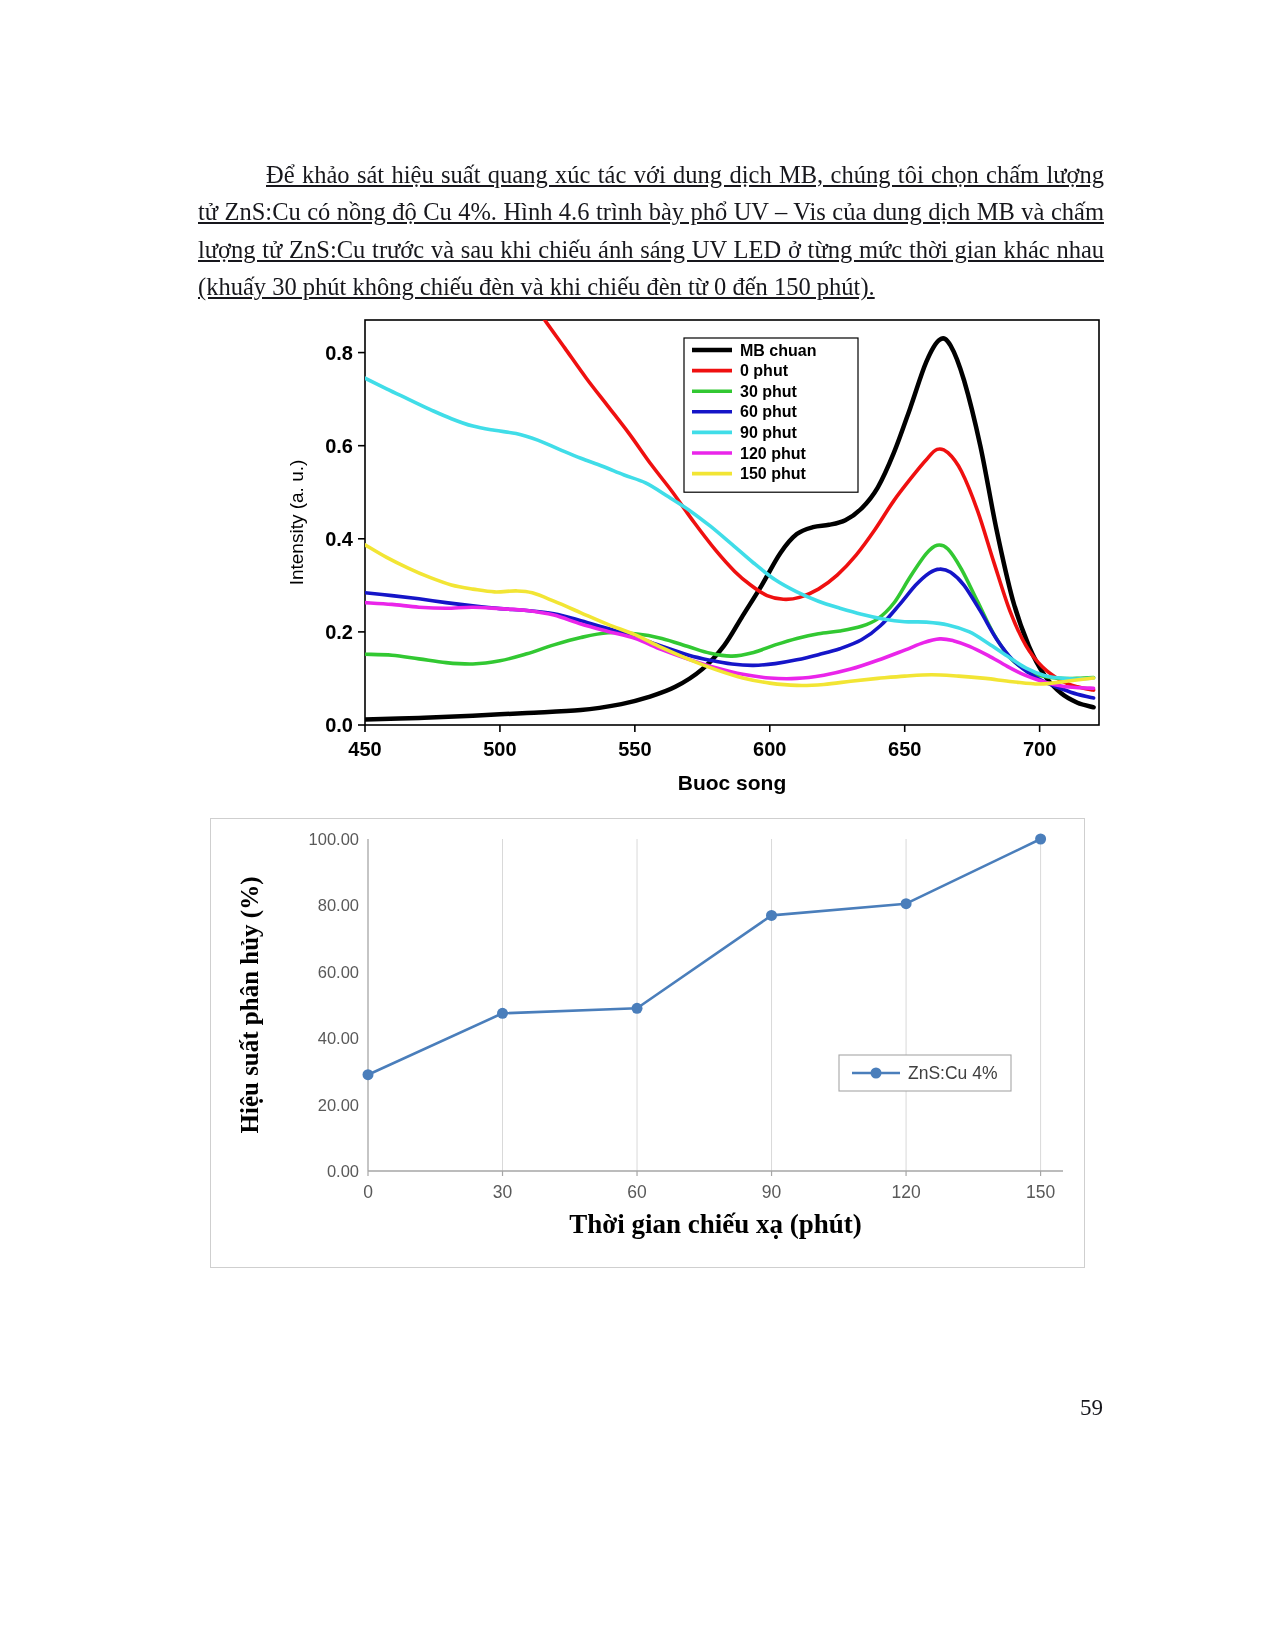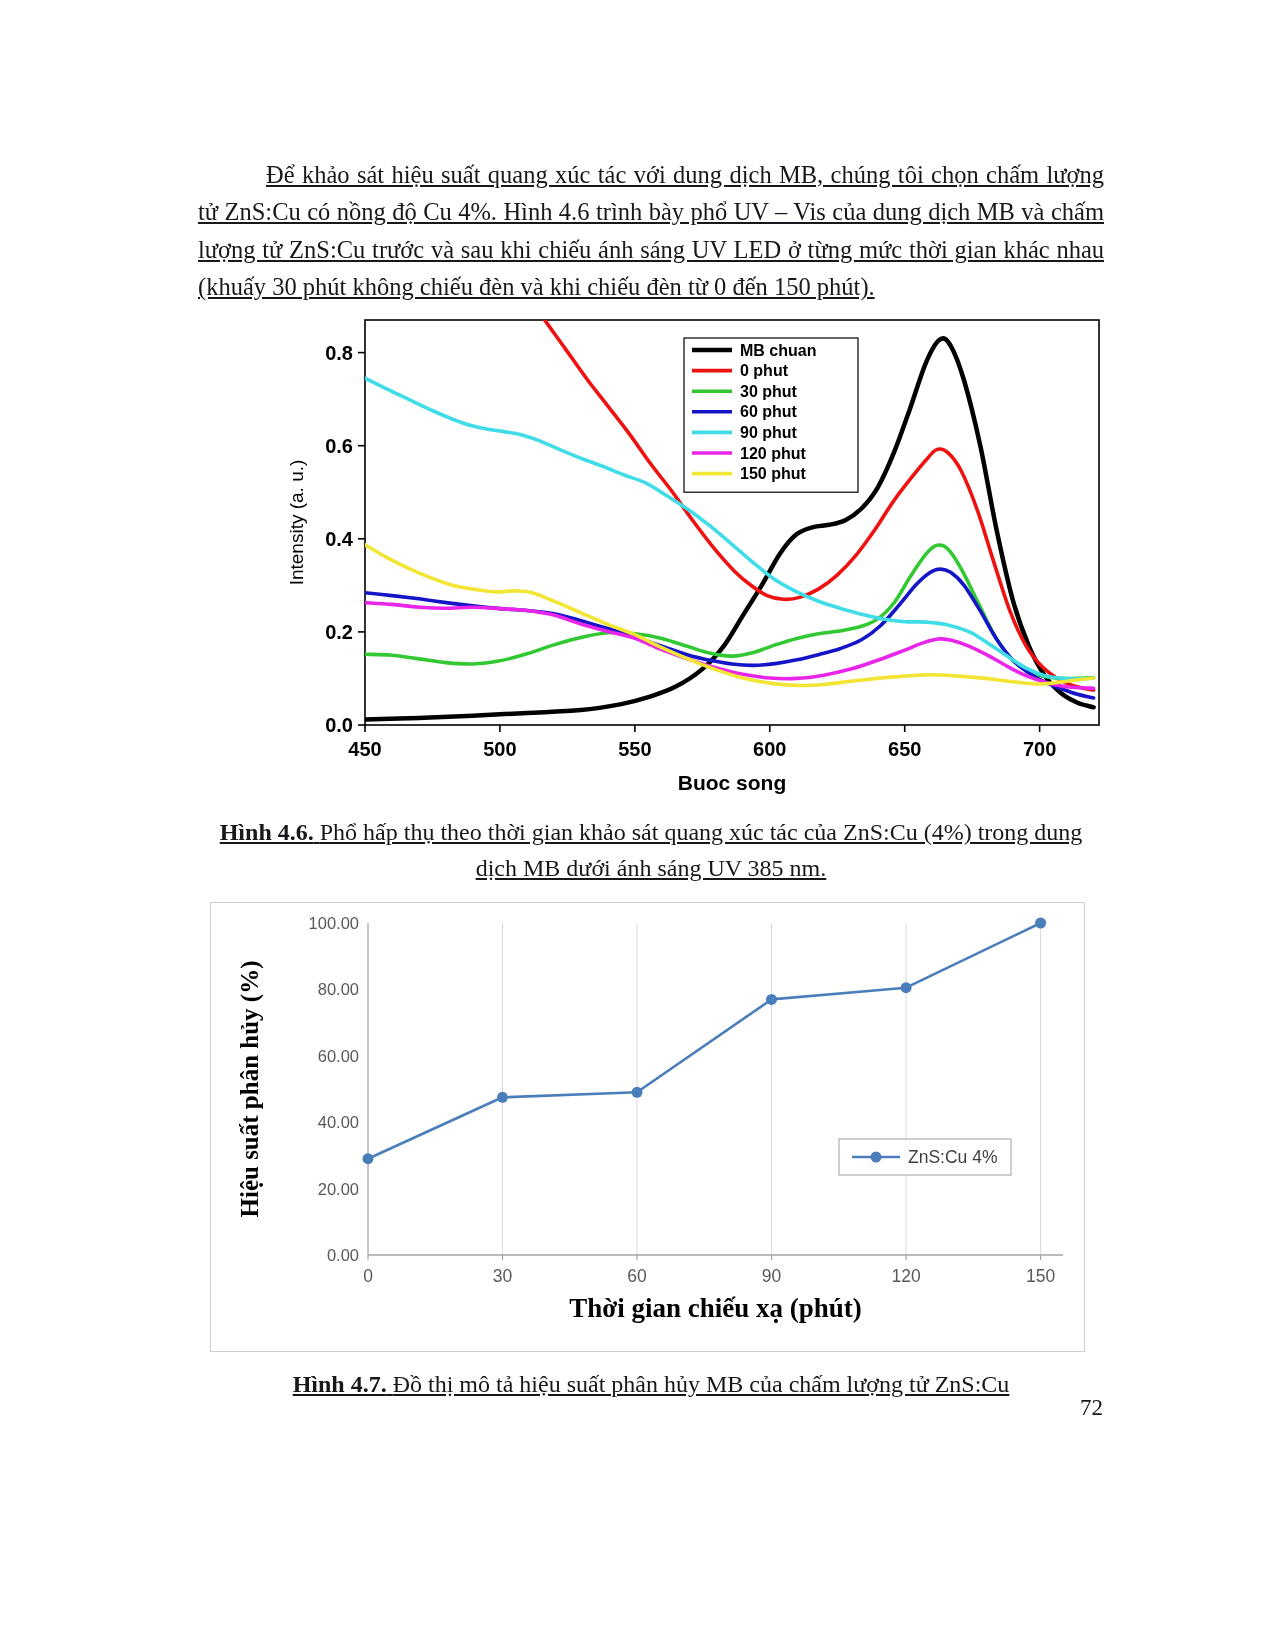--- a/index.html
+++ b/index.html
@@ -81,21 +81,20 @@
           <line x1="409" y1="116.4" x2="449" y2="116.4" stroke="#40dde8" stroke-width="3.6"></line>
           <text x="457" y="121.9" font-size="16" font-weight="700" fill="#000">90 phut</text>
           <line x1="409" y1="137" x2="449" y2="137" stroke="#ea25ea" stroke-width="3.6"></line>
           <text x="457" y="142.5" font-size="16" font-weight="700" fill="#000">120 phut</text>
           <line x1="409" y1="157.60000000000002" x2="449" y2="157.60000000000002" stroke="#f2e534" stroke-width="3.6"></line>
           <text x="457" y="163.10000000000002" font-size="16" font-weight="700" fill="#000">150 phut</text>
         </g>
       </svg>
   </div>
 
-  <p class="caption"><b>Hình 4.6.</b> <span>Phổ hấp thụ theo thời gian khảo sát quang xúc tác của ZnS:Cu (4%) trong dung dịch MB dưới ánh sáng UV 385 nm.</span></p>
 
   <div class="fig47-box">
     <svg id="chart2" width="871" height="448" viewBox="0 0 871 448">
         <g>
           <line x1="290.51612903225805" y1="20" x2="290.51612903225805" y2="352" stroke="#d9d9d9" stroke-width="1"></line>
           <line x1="425.0322580645161" y1="20" x2="425.0322580645161" y2="352" stroke="#d9d9d9" stroke-width="1"></line>
           <line x1="559.5483870967741" y1="20" x2="559.5483870967741" y2="352" stroke="#d9d9d9" stroke-width="1"></line>
           <line x1="694.0645161290322" y1="20" x2="694.0645161290322" y2="352" stroke="#d9d9d9" stroke-width="1"></line>
           <line x1="828.5806451612904" y1="20" x2="828.5806451612904" y2="352" stroke="#d9d9d9" stroke-width="1"></line>
         </g>
@@ -134,17 +133,16 @@
           <rect x="627" y="236" width="172" height="36" fill="#ffffff" stroke="#a6a6a6" stroke-width="1.1"></rect>
           <line x1="640" y1="254" x2="688" y2="254" stroke="#4a7ebb" stroke-width="2.6"></line>
           <circle cx="664" cy="254" r="5.5" fill="#4a7ebb"></circle>
           <text x="696" y="260" font-size="17.5" fill="#404040">ZnS:Cu 4%</text>
         </g>
         <text x="46" y="186" text-anchor="middle" font-size="25" font-weight="700" fill="#000" class="serif" transform="rotate(-90 46 186)">Hiệu suất phân hủy (%)</text>
         <text x="503.5" y="414" text-anchor="middle" font-size="27" font-weight="700" fill="#000" class="serif">Thời gian chiếu xạ (phút)</text>
       </svg>
   </div>
 
-  <p class="caption cap47"><b>Hình 4.7.</b> <span>Đồ thị mô tả hiệu suất phân hủy MB của chấm lượng tử ZnS:Cu</span></p>
 
 </div>
 
-<div class="page-number">72</div>
+<div class="page-number">59</div>
 
 </body></html>

